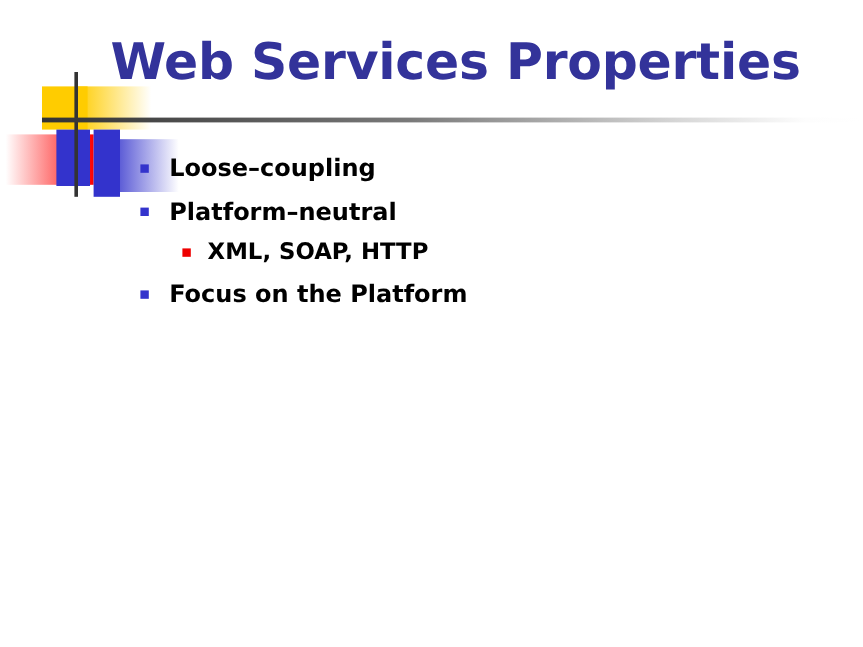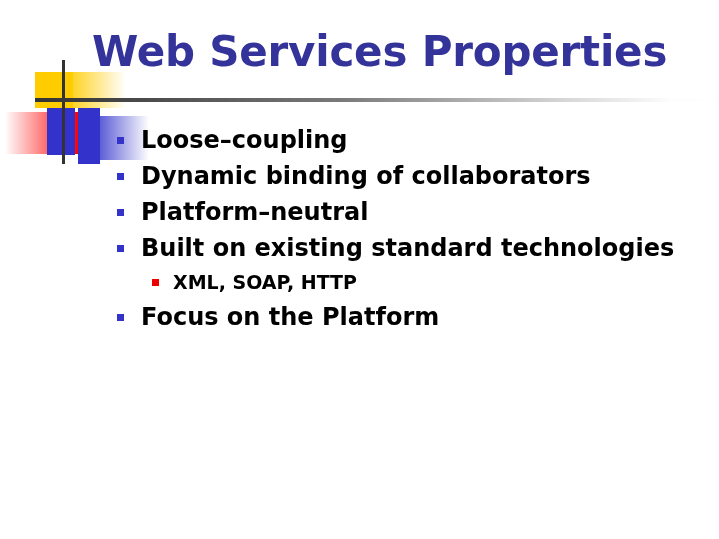--- a/index.html
+++ b/index.html
@@ -107,21 +107,21 @@
   }
   .bullet {
     position: relative;
     display: block;
     color: #000000;
     font-weight: bold;
   }
   .bullet.lvl1 {
     padding-left: 141px;
     padding-right: 20px;
-    font-size: 24px;
+    font-size: 20px;
     line-height: 36px;
     min-height: 36px;
   }
   .bullet.lvl2 {
     padding-left: 173px;
     padding-right: 55px;
     font-size: 19px;
     line-height: 33px;
     min-height: 33px;
   }
@@ -163,35 +163,27 @@
 
   <div class="title">Web Services Properties</div>
 
   <div class="body">
 
     <div class="bullet lvl1">
       <span class="marker"></span>
       <span class="btext">Loose–coupling</span>
     </div>
 
-    <div class="bullet lvl1">
-      <span class="marker"></span>
-      <span class="btext">Dynamic binding of collaborators</span>
-    </div>
 
 
     <div class="bullet lvl1">
       <span class="marker"></span>
       <span class="btext">Platform–neutral</span>
     </div>
 
-    <div class="bullet lvl1">
-      <span class="marker"></span>
-      <span class="btext">Built on existing standard technologies</span>
-    </div>
 
     <div class="bullet lvl2">
       <span class="marker"></span>
       <span class="btext">XML, SOAP, HTTP</span>
     </div>
 
     <div class="bullet lvl1">
       <span class="marker"></span>
       <span class="btext">Focus on the Platform</span>
     </div>

